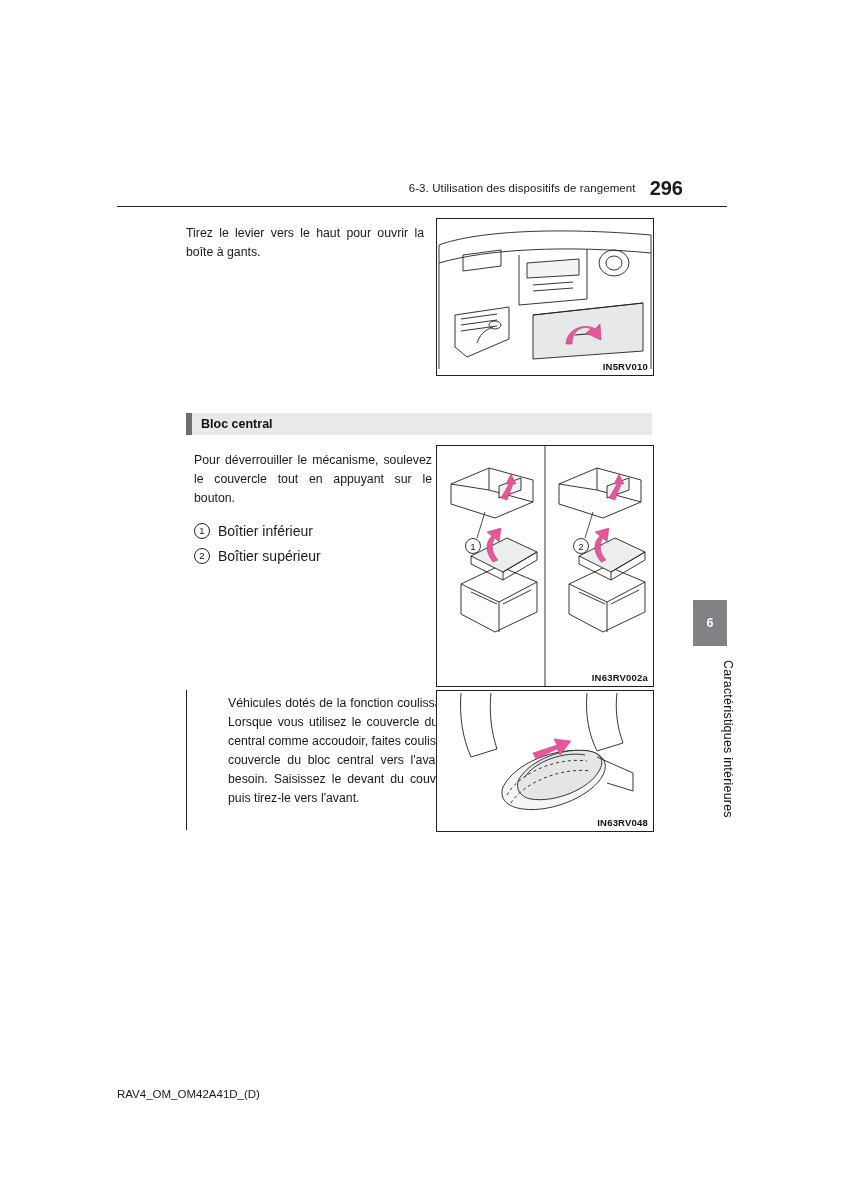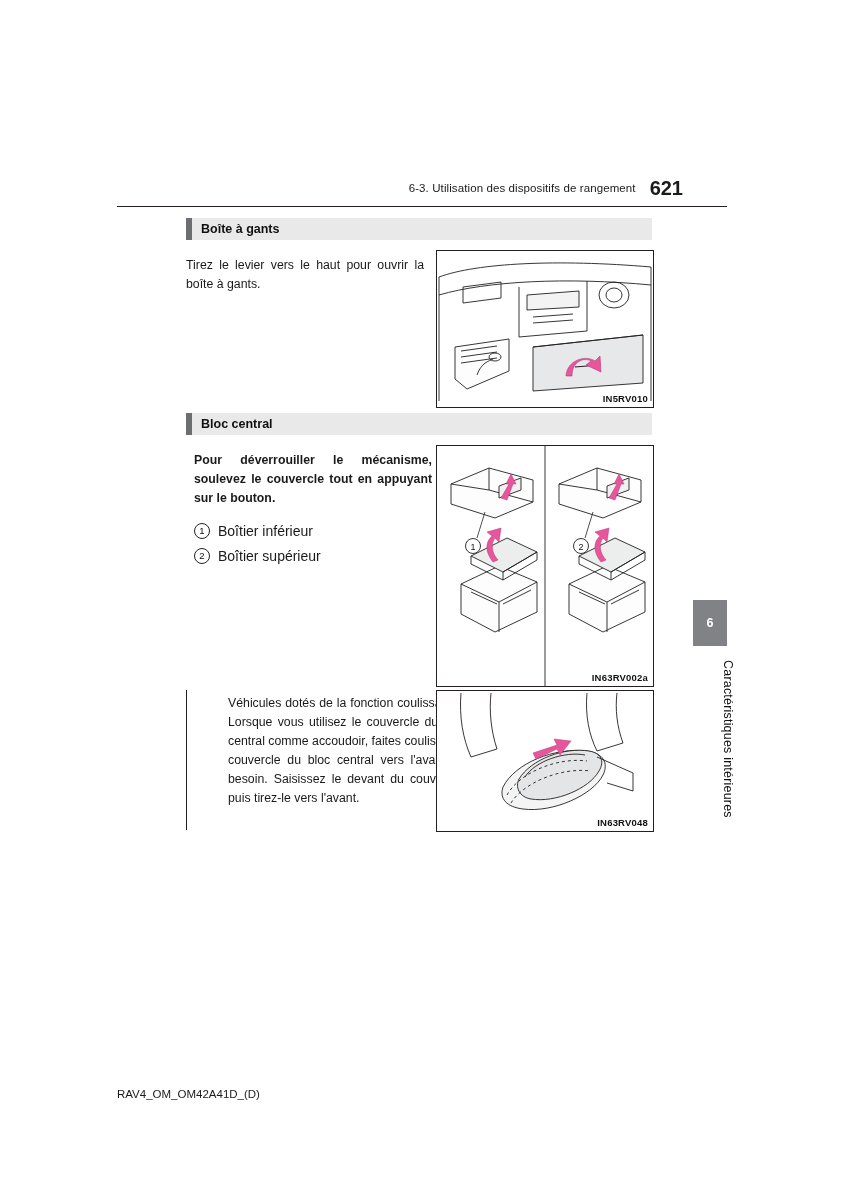--- a/index.html
+++ b/index.html
@@ -176,30 +176,26 @@
   
   svg { display: block; }
 </style>
 </head>
 <body>
 
 <div class="page">
 
   <div class="header">
     <span class="header-breadcrumb">6-3. Utilisation des dispositifs de rangement</span>
-    <span class="header-pageno">621</span>
+    <span class="header-pageno">296</span>
   </div>
   <div class="header-rule"></div>
 
   <div class="content" style="top:218px;">
 
-    <div class="section-bar">
-      <div class="tick"></div>
-      <div class="section-title">Boîte à gants</div>
-    </div>
 
     <div class="block" style="height:160px;">
       <div class="txt" style="position:absolute;left:0;top:6px;width:238px;">Tirez le levier vers le haut pour ouvrir la boîte à gants.</div>
 
       <div class="fig" style="position:absolute;left:250px;top:0;width:216px;height:156px;">
         <svg width="216" height="156" viewBox="0 0 216 156">
           <g fill="none" stroke="#231f20" stroke-width="0.9">
 
             <path d="M2 26 C 40 12, 120 8, 214 16"></path>
             <path d="M2 44 C 50 30, 130 26, 214 34"></path>
@@ -239,21 +235,21 @@
   </div>
 
   <div class="content" style="top:413px;">
 
     <div class="section-bar">
       <div class="tick"></div>
       <div class="section-title">Bloc central</div>
     </div>
 
     <div class="block" style="height:250px;">
-      <div class="txt" style="position:absolute;left:8px;top:6px;width:238px;font-weight:bold;">Pour déverrouiller le mécanisme, soulevez le couvercle tout en appuyant sur le bouton.</div>
+      <div class="txt" style="position:absolute;left:8px;top:6px;width:238px;">Pour déverrouiller le mécanisme, soulevez le couvercle tout en appuyant sur le bouton.</div>
 
       <div class="num-list" style="position:absolute;left:8px;top:66px;width:238px;">
         <div class="num-item">
           <div class="circle-num">1</div>
           <div class="num-label">Boîtier inférieur</div>
         </div>
         <div class="num-item">
           <div class="circle-num">2</div>
           <div class="num-label">Boîtier supérieur</div>
         </div>

